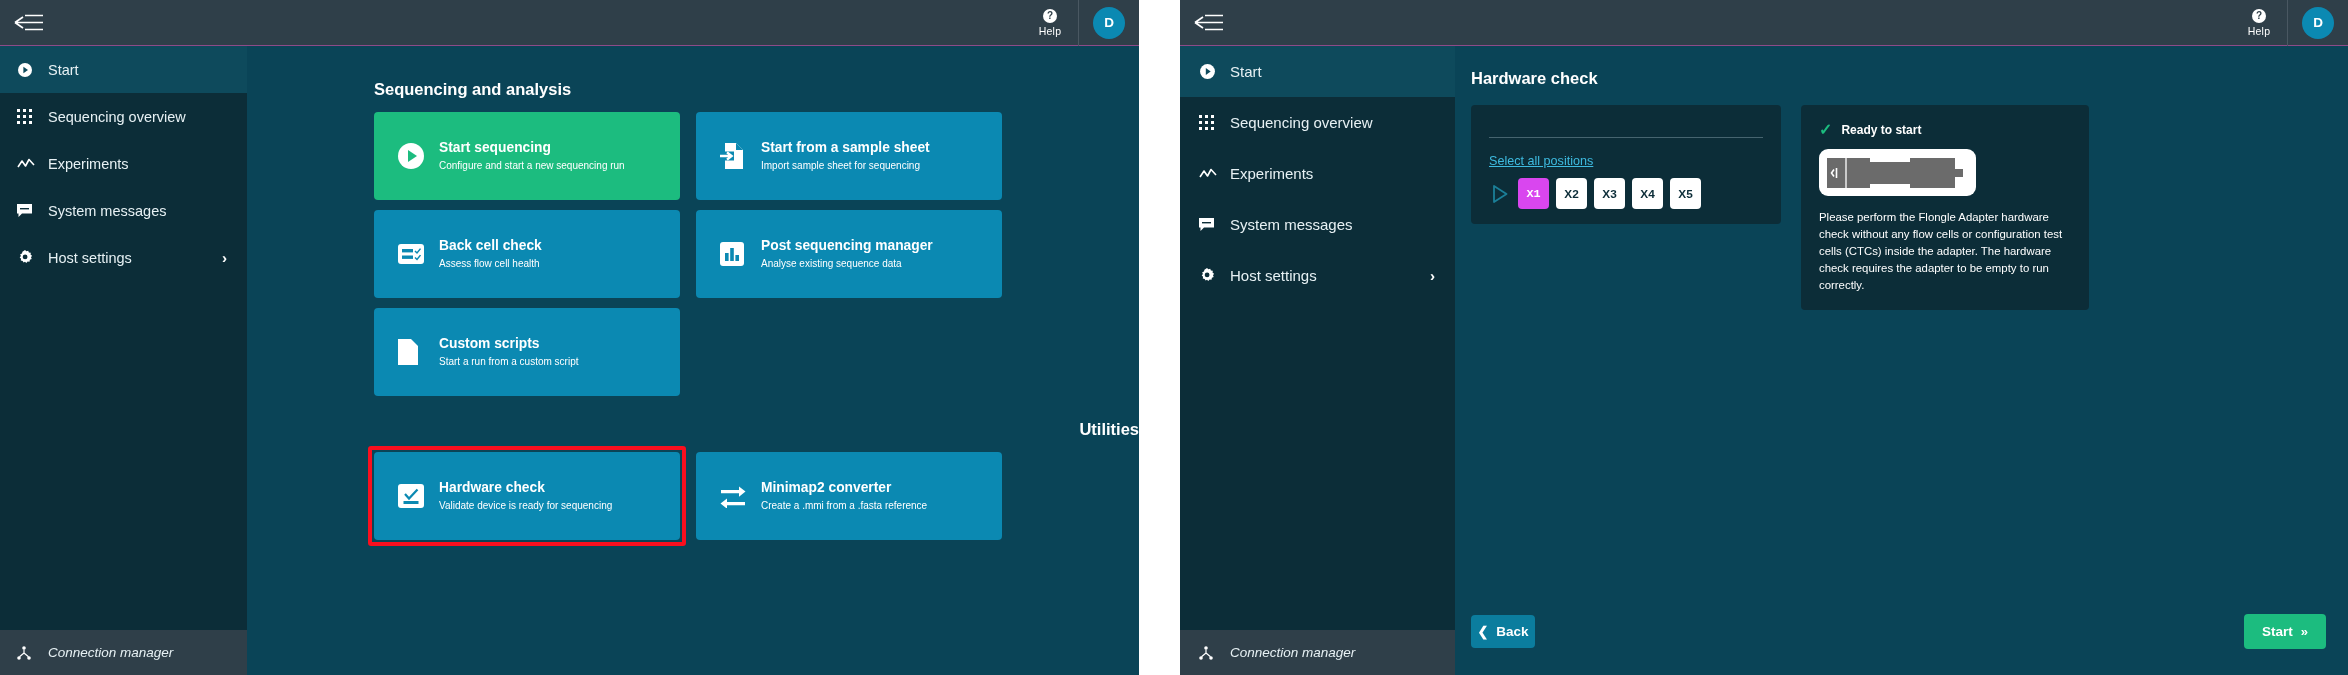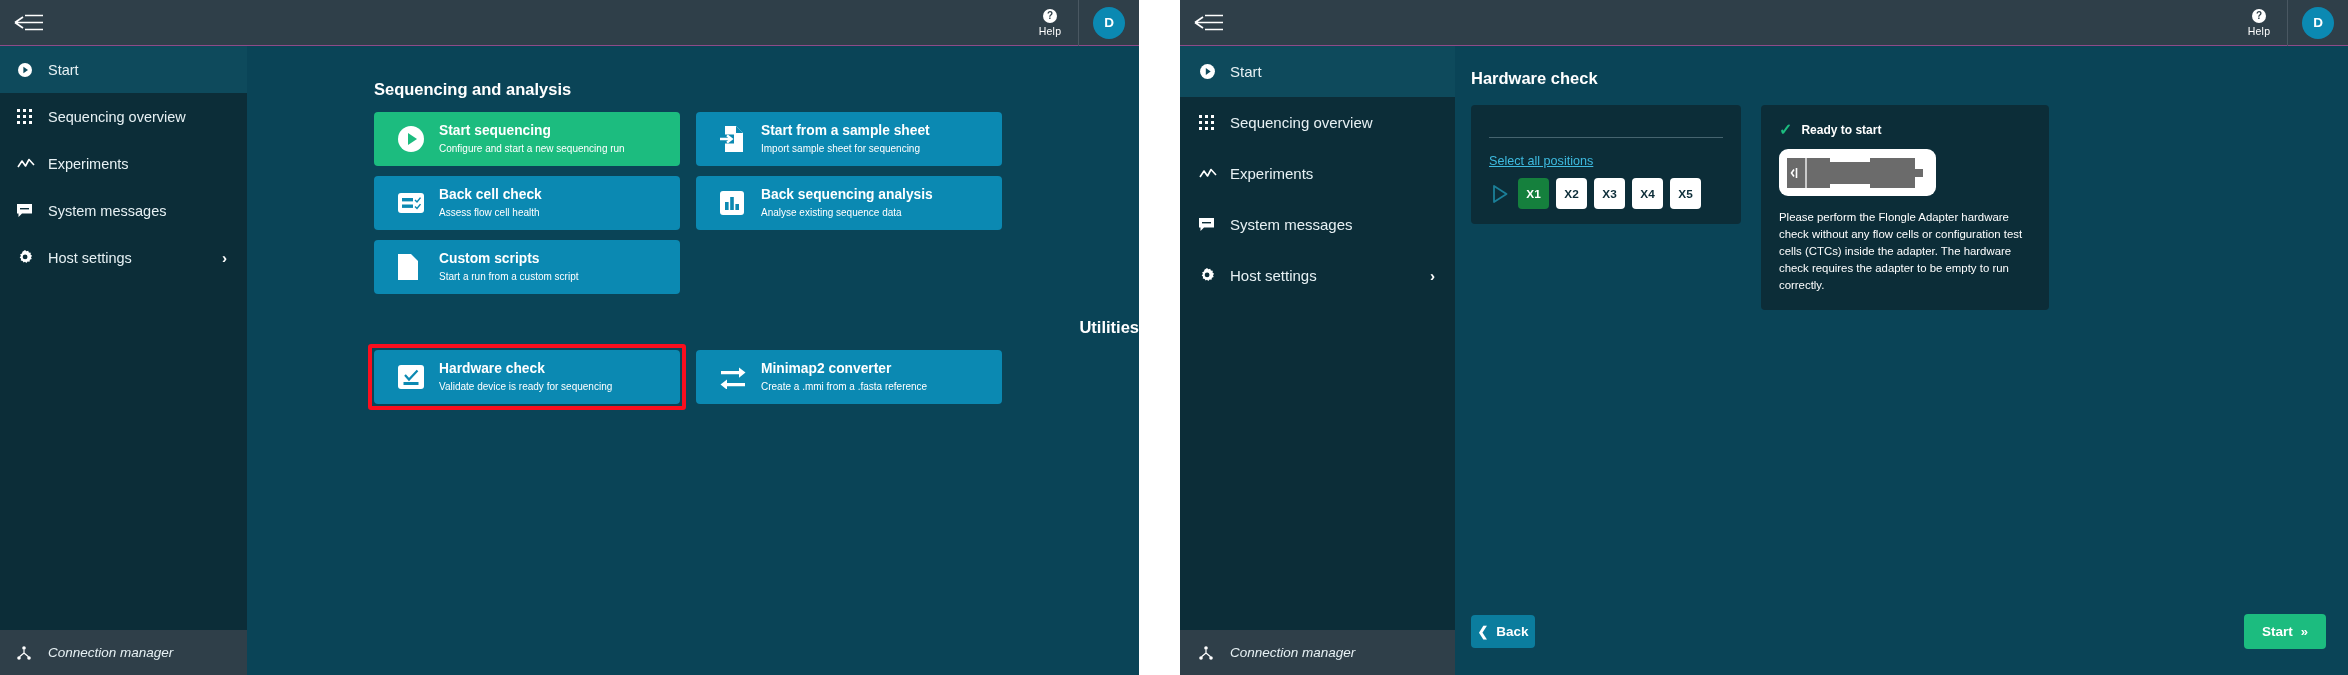--- a/index.html
+++ b/index.html
@@ -71,51 +71,51 @@
   }
   .app.right .conn-mgr { padding-left: 19px; }
 
   
   .main-left { flex: 1 1 auto; background: #0a4457; overflow: hidden; position: relative; }
   .start-inner { padding: 34px 0 16px 0; }
   .section-title { color: #ffffff; font-size: 16.5px; font-weight: bold; margin-left: 127px; margin-bottom: 13px; }
   .section-title.second { margin-top: 24px; text-align: right; }
   .card-grid { display: grid; grid-template-columns: 306px 306px; gap: 10px 16px; margin-left: 127px; }
   .card {
-    border-radius: 4px; background: #0b89b2; height: 54px; display: flex; align-items: center;
+    border-radius: 4px; background: #0b89b2; height: 88px; display: flex; align-items: center;
     padding-left: 23px; cursor: pointer; color: #ffffff;
   }
   .card.green { background: #1cbc7f; }
   .card-icon { width: 42px; flex: 0 0 42px; display: flex; align-items: center; }
   .card-text { display: flex; flex-direction: column; justify-content: center; }
   .card-title { font-size: 13.8px; font-weight: bold; line-height: 1.35; }
   .card-sub { font-size: 10px; line-height: 1.45; margin-top: 1px; }
   .card-slot { position: relative; }
   .card-slot.highlight { padding: 0; }
   .hl-box {
     position: absolute; left: -6px; top: -6px; right: -6px; bottom: -6px;
     border: 4px solid #fa0f1e; border-radius: 3px; pointer-events: none;
   }
 
   
   .main-right { flex: 1 1 auto; background: #0a4457; display: flex; flex-direction: column; position: relative; }
   .hc-head { color: #ffffff; font-size: 16.5px; font-weight: bold; padding: 23px 0 0 16px; }
   .hc-body { display: flex; gap: 20px; padding: 17px 17px 0 16px; flex: 1 1 auto; align-items: flex-start; }
   .panel { background: #0c2d38; border-radius: 4px; }
-  .panel-left { width: 270px; min-height: 99px; padding: 32px 18px 15px 18px; }
+  .panel-left { width: 310px; min-height: 99px; padding: 32px 18px 15px 18px; }
   .hr { height: 1px; background: #46646f; margin-bottom: 13px; }
   .select-all { color: #3ebbe0; font-size: 12.6px; text-decoration: underline; cursor: pointer; display: inline-block; margin-bottom: 10px; }
   .pos-row { display: flex; align-items: center; gap: 7px; }
   .play-outline { width: 22px; flex: 0 0 22px; display: flex; align-items: center; justify-content: center; }
   .pos-btn {
     width: 31px; height: 31px; border-radius: 4px; background: #ffffff; color: #0c2d38;
     font-size: 11.8px; font-weight: bold; display: flex; align-items: center; justify-content: center;
     cursor: pointer;
   }
-  .pos-btn.selected { background: #15803d; color: #ffffff; }
+  .pos-btn.selected { background: #d946ef; color: #ffffff; font-family: Liberation Mono, monospace; }
 
   .panel-right { width: 288px; padding: 17px 16px 17px 18px; }
   .ready-row { display: flex; align-items: center; gap: 9px; margin-bottom: 11px; }
   .check-mark { color: #1cbc7f; font-size: 16px; font-weight: bold; line-height: 1; }
   .ready-text { color: #ffffff; font-size: 12px; font-weight: bold; }
   .adapter {
     width: 157px; height: 47px; background: #ffffff; border-radius: 9px;
     padding: 5px 6px; margin-bottom: 13px; display: flex; align-items: center;
   }
   .hc-desc { color: #ffffff; font-size: 11.4px; line-height: 1.48; }
@@ -295,21 +295,21 @@
               <div class="card">
                 <span class="card-icon">
                   <svg width="26" height="26" viewBox="0 0 26 26">
                     <rect x="1" y="1" width="24" height="24" rx="3" fill="#fff"></rect>
                     <rect x="6" y="12" width="3.6" height="8" fill="#0b89b2"></rect>
                     <rect x="11.2" y="7" width="3.6" height="13" fill="#0b89b2"></rect>
                     <rect x="16.4" y="14" width="3.6" height="6" fill="#0b89b2"></rect>
                   </svg>
                 </span>
                 <span class="card-text">
-                  <span class="card-title">Back sequencing analysis</span>
+                  <span class="card-title">Post sequencing manager</span>
                   <span class="card-sub">Analyse existing sequence data</span>
                 </span>
               </div>
             </div>
 
             <div class="card-slot">
               <div class="card">
                 <span class="card-icon">
                   <svg width="22" height="28" viewBox="0 0 22 28">
                       <path d="M1 1 H14 L21 8 V27 H1 Z" fill="#fff"></path>

